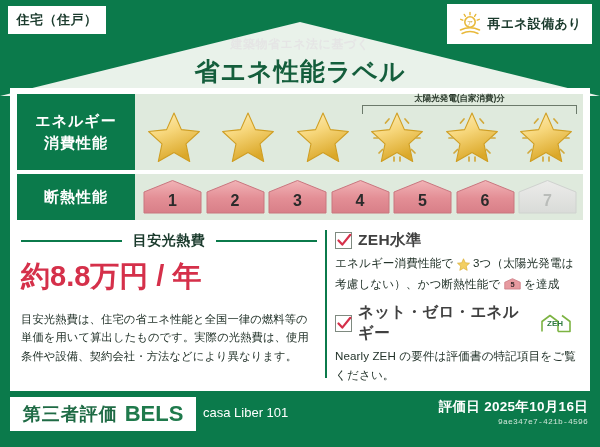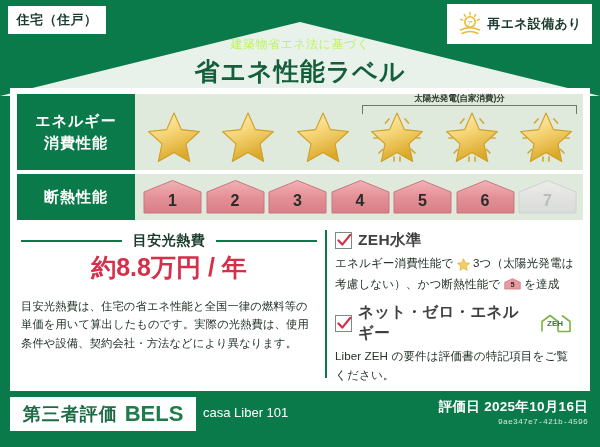--- a/index.html
+++ b/index.html
@@ -42,22 +42,22 @@
   
   .header-title-wrap {
     position: absolute;
     left: 0; top: 36px;
     width: 600px;
     text-align: center;
     z-index: 6;
   }
   .header-sub {
     font-size: 12px;
-    font-weight: normal;
-    color: #bef264;
+    font-weight: bold;
+    color: #e5e5e5;
     letter-spacing: .5px;
   }
   .header-main {
     font-size: 25px;
     font-weight: bold;
     color: #145e3c;
     letter-spacing: 1px;
     margin-top: 2px;
   }
 
@@ -216,26 +216,26 @@
     display: flex; align-items: center;
     gap: 11px;
     margin-top: 4px;
   }
   .cost-head .rule { flex: 1; height: 2px; background: #0b7a4b; }
   .cost-head .txt {
     font-size: 14px; font-weight: bold; color: #1a3a2c;
     letter-spacing: .5px;
   }
   .cost-value {
-    text-align: center;
+    text-align: left;
     color: #d5304a;
-    font-size: 25px;
+    font-size: 29px;
     font-weight: bold;
     letter-spacing: 0px;
-    margin-top: 1px;
+    margin-top: 7px;
   }
   .cost-note {
     margin-top: 13px;
     font-size: 11.3px;
     line-height: 1.62;
     color: #23332a;
     letter-spacing: .1px;
   }
 
   
@@ -564,21 +564,21 @@
             </div>
             <div class="zeh-title">ネット・ゼロ・エネルギー</div>
             <span class="zeh-logo">
               <svg viewBox="0 0 38 19">
                 <path d="M3 17.5 L3 7.5 L11 1.5 L19 7.5 L19 17.5" fill="none" stroke="#7cb342" stroke-width="1.6" stroke-linejoin="round"></path>
                 <path d="M19 17.5 L31 17.5 L31 7.5 L23 1.5" fill="none" stroke="#7cb342" stroke-width="1.6" stroke-linejoin="round"></path>
                 <text x="16" y="12" font-size="8" font-weight="bold" fill="#2f7a3f" text-anchor="middle" font-family="Liberation Sans, sans-serif">ZEH</text>
               </svg>
             </span>
           </div>
-          <div class="zeh-body">Liber ZEH の要件は評価書の特記項目をご覧ください。</div>
+          <div class="zeh-body">Nearly ZEH の要件は評価書の特記項目をご覧ください。</div>
         </div>
 
       </div>
     </div>
 
   </div>
 
   <div class="footer">
     <div class="bels-badge">
       <span class="bels-jp">第三者評価</span>

